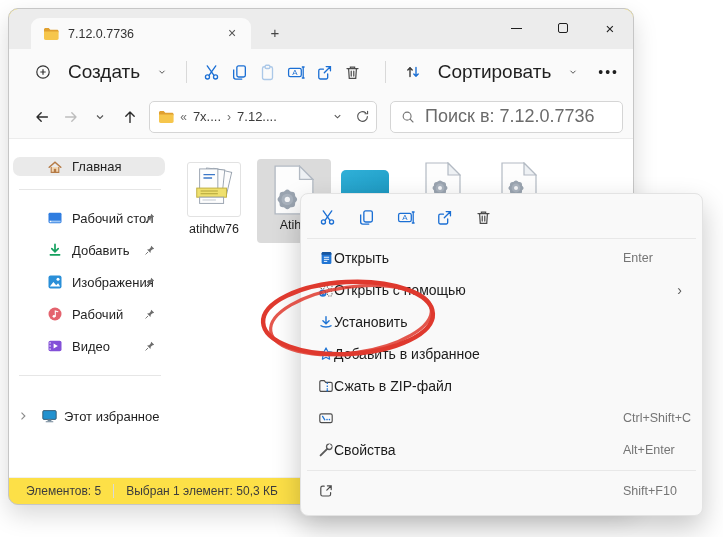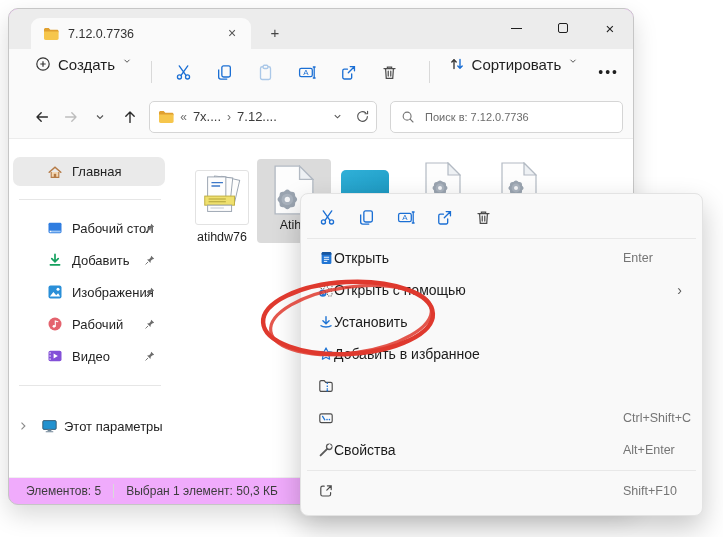--- a/index.html
+++ b/index.html
@@ -1,55 +1,55 @@
 <!DOCTYPE html>
 <html><head>
 <meta charset="utf-8">
 <style>
   * { box-sizing: border-box; margin: 0; padding: 0; }
   html,body { width:723px; height:537px; background:#fff; font-family:"Liberation Sans", sans-serif; }
   .stage { position:relative; width:723px; height:537px; overflow:hidden; background:#fff; }
 
   
   .window { position:absolute; left:8px; top:8px; width:626px; height:497px;
-    background:#f0abfc; border:1px solid #c6c6c6; border-radius:10px;
+    background:#fde047; border:1px solid #c6c6c6; border-radius:10px;
     box-shadow:0 10px 24px rgba(0,0,0,.15); overflow:hidden; display:flex; flex-direction:column; }
 
   
   .tabbar { height:40px; background:#ececec; position:relative; display:flex; align-items:flex-end; padding-left:22px; flex:0 0 auto; }
   .tab { width:220px; height:31px; background:#fafafa; border-radius:9px 9px 0 0;
     display:flex; align-items:center; padding:0 10px 0 12px; gap:9px; font-size:12.5px; color:#333; }
   .tab-close { margin-left:auto; font-size:14px; color:#555; width:18px; height:18px; line-height:17px; text-align:center; border-radius:4px; }
   .newtab { width:24px; height:24px; margin:0 0 4px 12px; font-size:15px; color:#444; text-align:center; line-height:23px; border-radius:4px; }
   .wincontrols { position:absolute; top:0; right:8px; height:38px; display:flex; align-items:center; }
   .wc { width:30px; height:30px; margin-left:17px; display:flex; align-items:center; justify-content:center; color:#1f1f1f; }
   .wc-min i { display:block; width:11px; border-top:1.2px solid #1f1f1f; }
   .wc-max i { display:block; width:10px; height:10px; border:1.2px solid #1f1f1f; border-radius:2px; }
   .wc-close { font-size:15px; }
 
   
   .toolbar { height:46px; background:#fafafa; display:flex; align-items:center; padding:0 14px 0 22px; flex:0 0 auto; }
-  .tbtn { display:flex; align-items:flex-start; gap:7px; font-size:15px; color:#1f1f1f; height:32px; padding:0 4px; border-radius:5px; }
+  .tbtn { display:flex; align-items:center; gap:17px; font-size:19px; color:#1f1f1f; height:32px; padding:0 4px; border-radius:5px; }
   .tdiv { width:1px; height:22px; background:#d9d9d9; margin:0 15px; }
   .ibtn { width:40px; height:32px; display:flex; align-items:center; justify-content:center; border-radius:5px; margin-right:8px; }
   .more { letter-spacing:2px; font-size:14px; color:#1f1f1f; margin-left:16px; }
 
   
   .addrrow { height:44px; background:#fafafa; display:flex; align-items:center; padding:0 10px 0 18px; flex:0 0 auto; border-bottom:1px solid #ececec; }
   .nav { width:30px; height:30px; display:flex; align-items:center; justify-content:center; border-radius:5px; }
   .addressbox { margin-left:5px; width:233px; height:32px; background:#fff; border:1px solid #d5d5d5; border-radius:5px;
     display:flex; align-items:center; padding:0 6px 0 8px; gap:6px; font-size:13px; color:#3c3c3c; }
   .crumb-sep { color:#6e6e6e; font-size:12px; }
   .searchbox { margin-left:13px; width:238px; height:32px; background:#fff; border:1px solid #d5d5d5; border-radius:5px;
-    display:flex; align-items:center; padding:0 10px; gap:10px; font-size:11px; color:#6b6b6b; }
+    display:flex; align-items:center; padding:0 10px; gap:10px; font-size:18px; color:#6b6b6b; }
 
   
   .content { flex:1; display:flex; background:#fff; position:relative; }
   .sidebar { width:160px; flex:0 0 auto; padding-top:18px; font-size:13px; color:#1f1f1f; }
-  .side-home { margin:0 4px 0 4px; height:29px; border-radius:7px; background:#eaeaea; display:flex; align-items:center; padding-left:34px; gap:9px; }
+  .side-home { margin:0 4px 0 4px; height:19px; border-radius:7px; background:#eaeaea; display:flex; align-items:center; padding-left:34px; gap:9px; }
   .side-div { height:1px; background:#e6e6e6; margin:13px 8px 12px 10px; }
   .side-item { height:32px; display:flex; align-items:center; padding-left:38px; gap:9px; position:relative; }
   .side-item .pin { position:absolute; right:13px; top:10px; }
   .tree-item { height:32px; display:flex; align-items:center; padding-left:8px; gap:6px; }
   .tree-item .ticon { margin-left:6px; }
   .tree-gap { height:12px; }
 
   .filearea { flex:1; position:relative; }
   .tile { position:absolute; text-align:center; font-size:12.5px; color:#1f1f1f; }
   .tile1-box { width:54px; height:55px; border:1px solid #e2e2e2; background:#fff; border-radius:3px; display:flex; align-items:center; justify-content:center; }
@@ -319,26 +319,26 @@
           <svg width="12" height="12" viewBox="0 0 16 16" fill="none" stroke="#8a8a8a" stroke-width="1.5">
               <path d="M6 3.5l4.5 4.5L6 12.5"></path>
             </svg>
           <span class="ticon">
             <svg width="17" height="16" viewBox="0 0 17 16">
                 <rect x="1.8" y="2.6" width="13.4" height="8.8" rx="1.2" fill="#2291cf" stroke="#35576e" stroke-width=".9"></rect>
                 <rect x="6.6" y="11.4" width="3.8" height="1.8" fill="#6f8596"></rect>
                 <rect x="4.6" y="13.2" width="7.8" height="1.1" rx=".5" fill="#6f8596"></rect>
               </svg>
           </span>
-          <span>Этот параметры</span>
+          <span>Этот избранное</span>
         </div>
       </div>
 
       <div class="filearea">
-        <div class="tile" style="left:26px; top:23px;margin-top:8px;">
+        <div class="tile" style="left:18px; top:23px;">
           <div class="tile1-box">
             <svg width="46" height="46" viewBox="0 0 48 48">
                 <g stroke="#9aa4b0" stroke-width="1" fill="#fdfdfd">
                   <rect x="21" y="3" width="19" height="25" transform="rotate(13 30 15)"></rect>
                   <rect x="15" y="2" width="19" height="25" transform="rotate(6 24 14)"></rect>
                   <rect x="9" y="2" width="19" height="25"></rect>
                 </g>
                 <path d="M13 8h12M13 11.5h9" stroke="#3c78c8" stroke-width="1.4"></path>
                 <rect x="6" y="22" width="31" height="9.5" fill="#efe06e" stroke="#bfae3e" stroke-width="1"></rect>
                 <path d="M10 25h18M10 28h18" stroke="#b1a238" stroke-width="1.1"></path>
@@ -488,20 +488,21 @@
     </div>
 
     <div class="ctx-item">
       <span class="micon">
         <svg width="16" height="16" viewBox="0 0 16 16" fill="none">
             <path d="M1.8 4c0-.8.6-1.4 1.4-1.4h3l1.5 1.7h5.1c.8 0 1.4.6 1.4 1.4v6.3c0 .8-.6 1.4-1.4 1.4H3.2c-.8 0-1.4-.6-1.4-1.4z" stroke="#4c4c4c" stroke-width="1.15"></path>
             <path d="M9.3 4.6v7.6" stroke="#2175d4" stroke-width="1.3" stroke-dasharray="1.5 1.3"></path>
             <circle cx="9.3" cy="12.6" r=".9" fill="#2175d4"></circle>
           </svg>
       </span>
+      <span>Сжать в ZIP-файл</span>
     </div>
 
     <div class="ctx-item">
       <span class="micon">
         <svg width="16" height="16" viewBox="0 0 16 16" fill="none">
             <rect x="1.8" y="3.8" width="12.4" height="8.8" rx="1.6" stroke="#4c4c4c" stroke-width="1.15"></rect>
             <path d="M4.6 6.4l2.2 3.4" stroke="#2175d4" stroke-width="1.3" stroke-linecap="round"></path>
             <circle cx="9" cy="9.6" r=".8" fill="#2175d4"></circle>
             <circle cx="11.4" cy="9.6" r=".8" fill="#2175d4"></circle>
           </svg>

